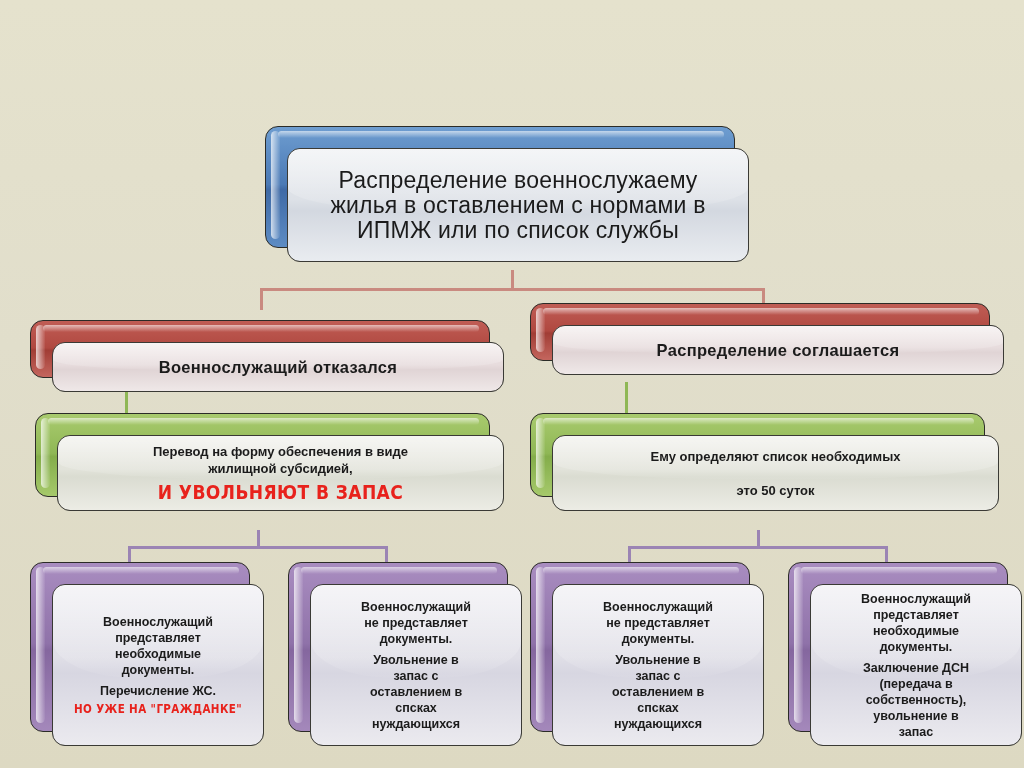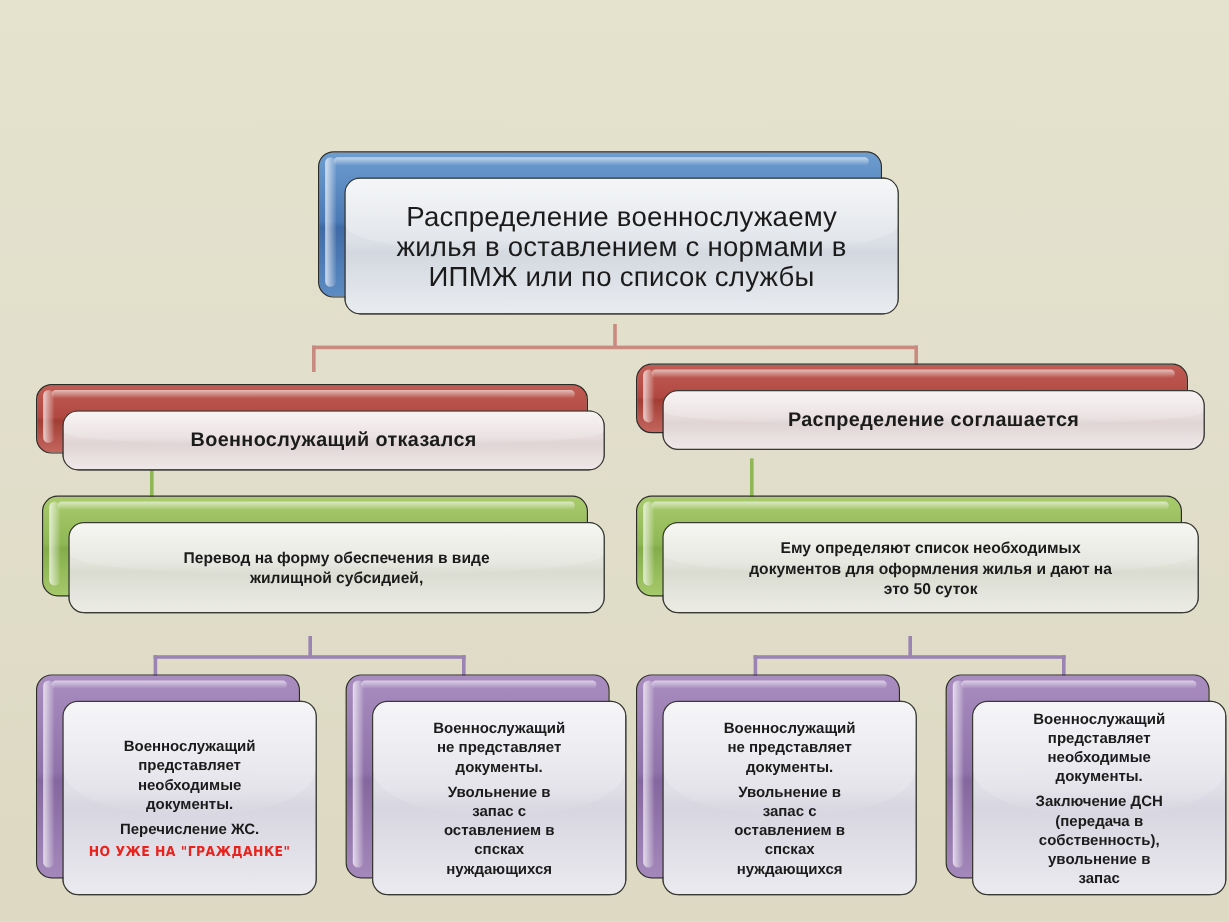--- a/index.html
+++ b/index.html
@@ -242,31 +242,32 @@
     </div>
   </div>
 
   <div class="node" style="left:35px; top:413px; width:455px; height:84px;">
     <div class="ghost"></div>
     <div class="plate green"></div>
     <div class="card green">
       <div class="txt t-level3">
         <span>Перевод на форму обеспечения в виде</span><br>
         <span>жилищной субсидией,</span>
+        <span class="t-red-stamp stamp-big">И УВОЛЬНЯЮТ В ЗАПАС</span>
       </div>
     </div>
   </div>
 
   <div class="node" style="left:530px; top:413px; width:455px; height:84px;">
     <div class="ghost"></div>
     <div class="plate green"></div>
     <div class="card green">
       <div class="txt t-level3">
         <span>Ему определяют список необходимых</span><br>
-        <span>документов для оформления жилья и дают на</span><br>
+        <br>
         <span>это 50 суток</span>
       </div>
     </div>
   </div>
 
   <div class="node" style="left:30px; top:562px; width:220px; height:170px;">
     <div class="ghost"></div>
     <div class="plate purple"></div>
     <div class="card purple">
       <div class="txt t-leaf">

